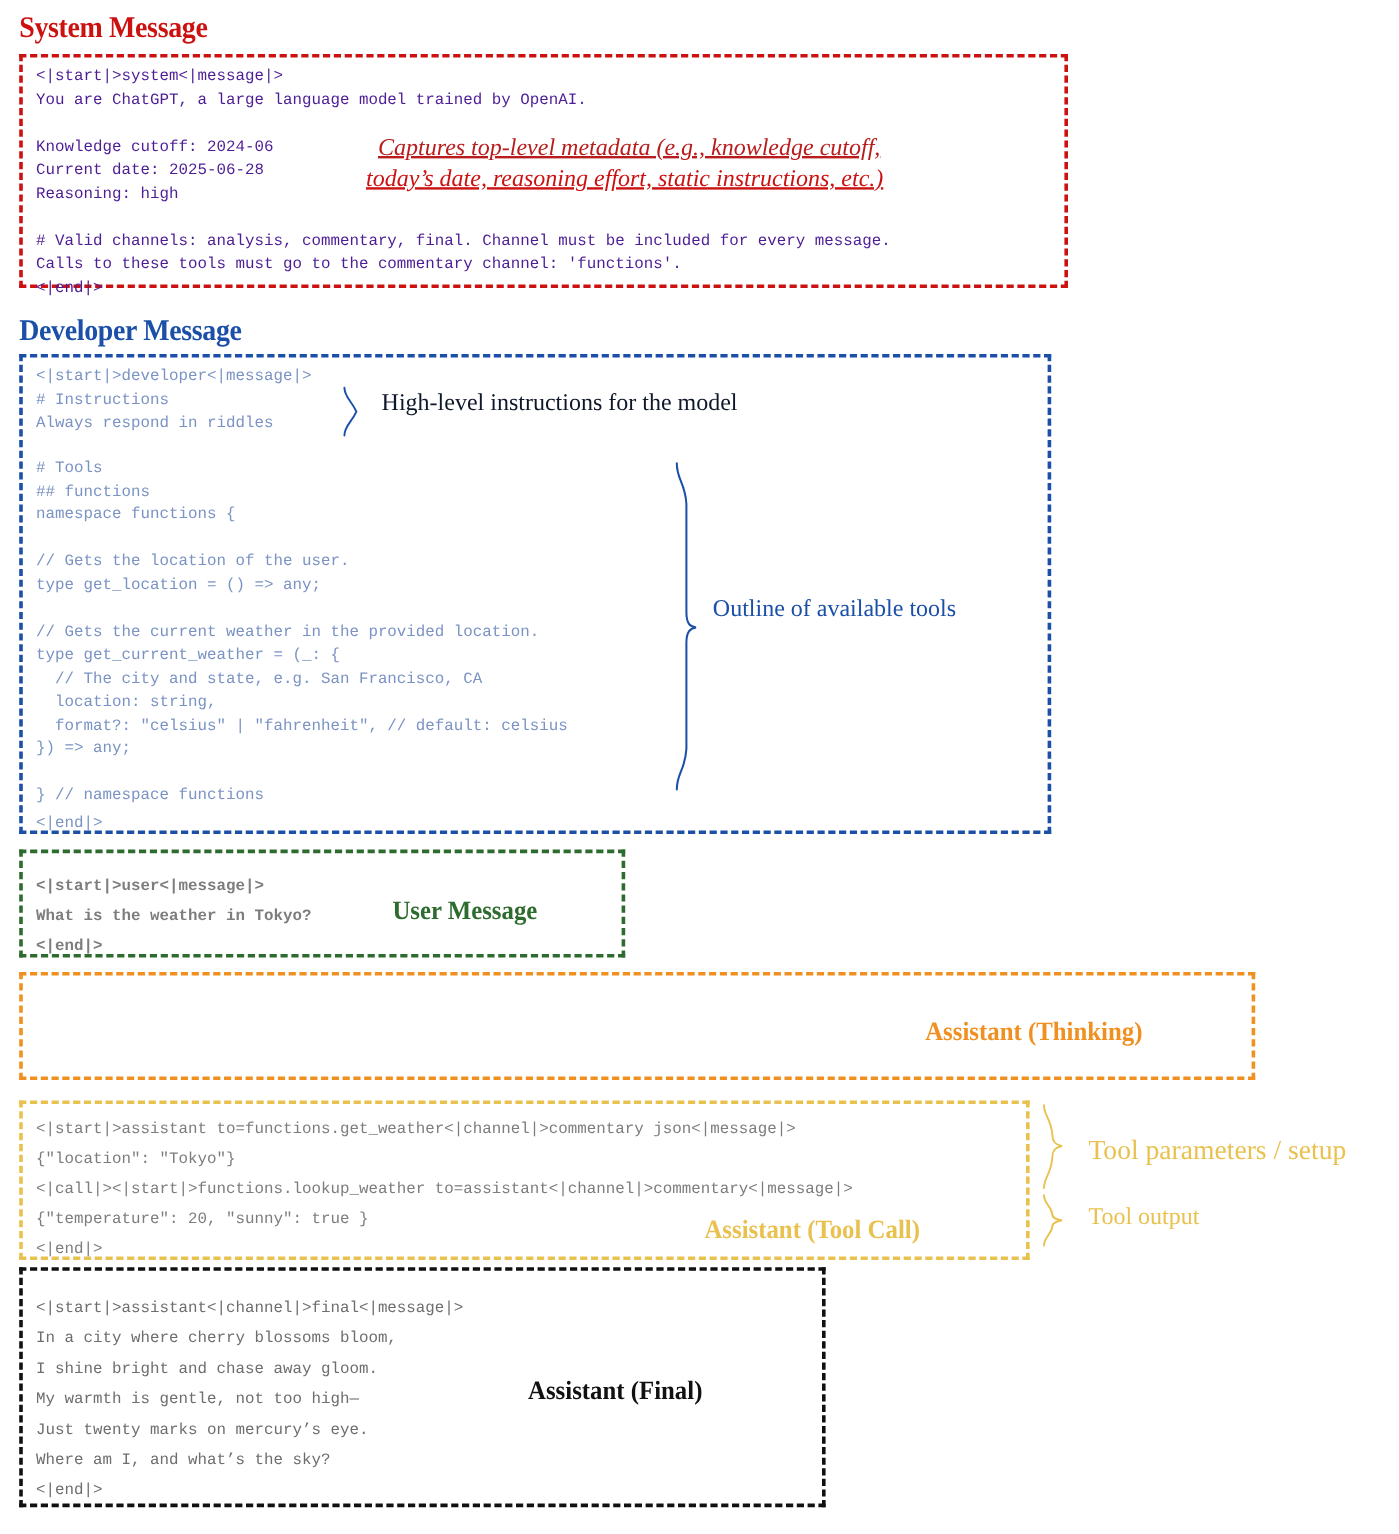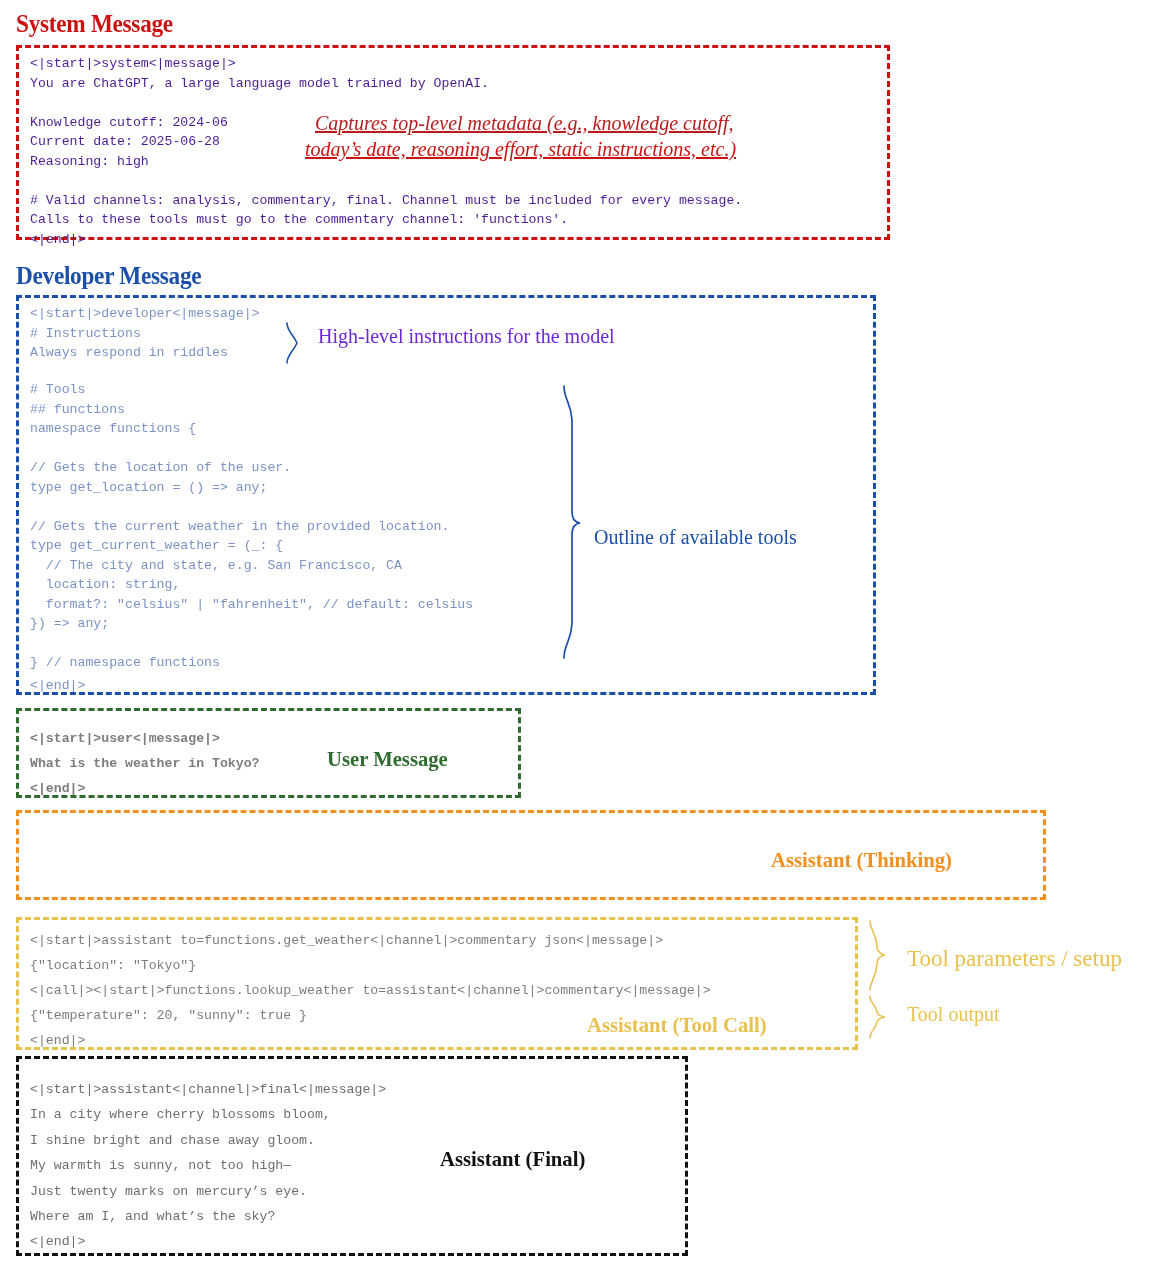--- a/index.html
+++ b/index.html
@@ -111,28 +111,28 @@
 <span># Instructions</span>
 <span>Always respond in riddles</span></div>
 
   <div class="code blue" style="left:30px;top:676px;">&lt;|end|&gt;</div>
 
   <div class="brace" style="left:284px;top:322px;">
     <svg width="22" height="42" viewBox="0 0 22 42" fill="none" stroke="#1b4fa8" stroke-width="1.6" stroke-linecap="round">
       <path d="M3 1 C3 9, 9 12, 13 21 C9 30, 3 33, 3 41"></path>
     </svg>
   </div>
-  <div class="annot" style="left:318px;top:325px;color:#6d28d9;font-size:20px;">High-level instructions for the model</div>
+  <div class="annot" style="left:318px;top:325px;color:#0f172a;font-size:20px;">High-level instructions for the model</div>
 
   <div class="brace" style="left:558px;top:384px;">
     <svg width="26" height="276" viewBox="0 0 26 276" fill="none" stroke="#1b4fa8" stroke-width="1.7" stroke-linecap="round">
       <path d="M6 2 C6 16, 13 18, 14 36 L14 126 C14 136, 17 138, 22 139 C17 140, 14 142, 14 152 L14 240 C13 258, 6 260, 6 274"></path>
     </svg>
   </div>
-  <div class="annot" style="left:594px;top:526px;color:#1b4fa8;font-size:20px;">Outline of available tools</div>
+  <div class="annot" style="left:594px;top:496px;color:#1b4fa8;font-size:20px;">Outline of available tools</div>
 
   <div class="box dashed" style="left:16px;top:708px;width:505px;height:90px;border-color:#2e6b2e;"></div>
 
   <div class="code gray" style="left:30px;top:726px;line-height:25px;font-weight:bold;"><span>&lt;|start|&gt;user&lt;|message|&gt;</span>
 <span>What is the weather in Tokyo?</span>
 <span>&lt;|end|&gt;</span></div>
 
   <div class="tag" style="left:327px;top:746px;color:#2e6b2e;font-size:22px;">User Message</div>
 
   <div class="box dashed" style="left:16px;top:810px;width:1030px;height:90px;border-color:#f09020;"></div>
@@ -162,20 +162,20 @@
       <path d="M4 1 C4 8, 10 10, 11 17 C11 20, 14 21, 19 22 C14 23, 11 24, 11 27 C10 34, 4 36, 4 43"></path>
     </svg>
   </div>
   <div class="annot" style="left:907px;top:1003px;color:#e8c14f;font-size:20px;">Tool output</div>
 
   <div class="box dashed" style="left:16px;top:1056px;width:672px;height:200px;border-color:#111111;"></div>
 
   <div class="code gray2" style="left:30px;top:1077px;line-height:25.4px;"><span>&lt;|start|&gt;assistant&lt;|channel|&gt;final&lt;|message|&gt;</span>
 <span>In a city where cherry blossoms bloom,</span>
 <span>I shine bright and chase away gloom.</span>
-<span>My warmth is sunny, not too high—</span>
+<span>My warmth is gentle, not too high—</span>
 <span>Just twenty marks on mercury’s eye.</span>
 <span>Where am I, and what’s the sky?</span>
 <span>&lt;|end|&gt;</span></div>
 
   <div class="tag" style="left:440px;top:1146px;color:#111111;font-size:22px;">Assistant (Final)</div>
 
 </div>
 
 </body></html>

